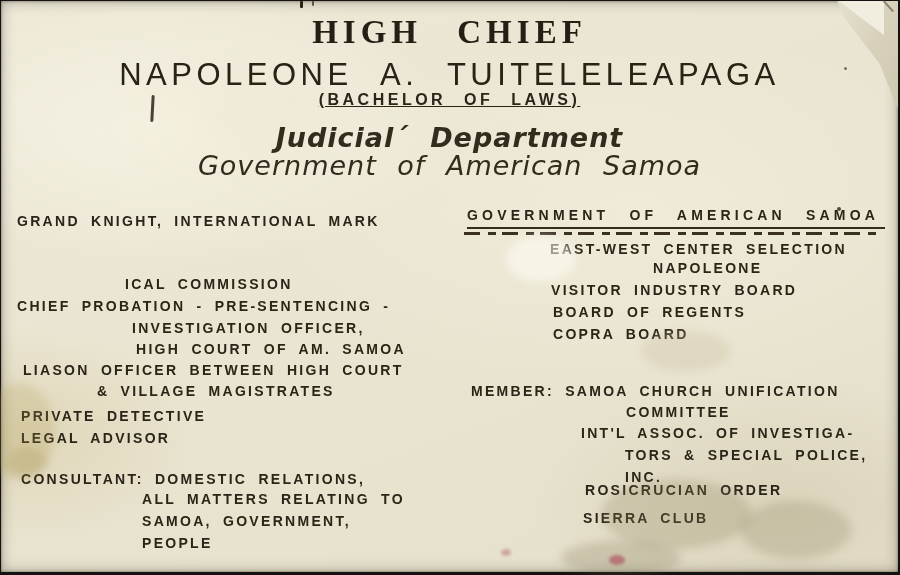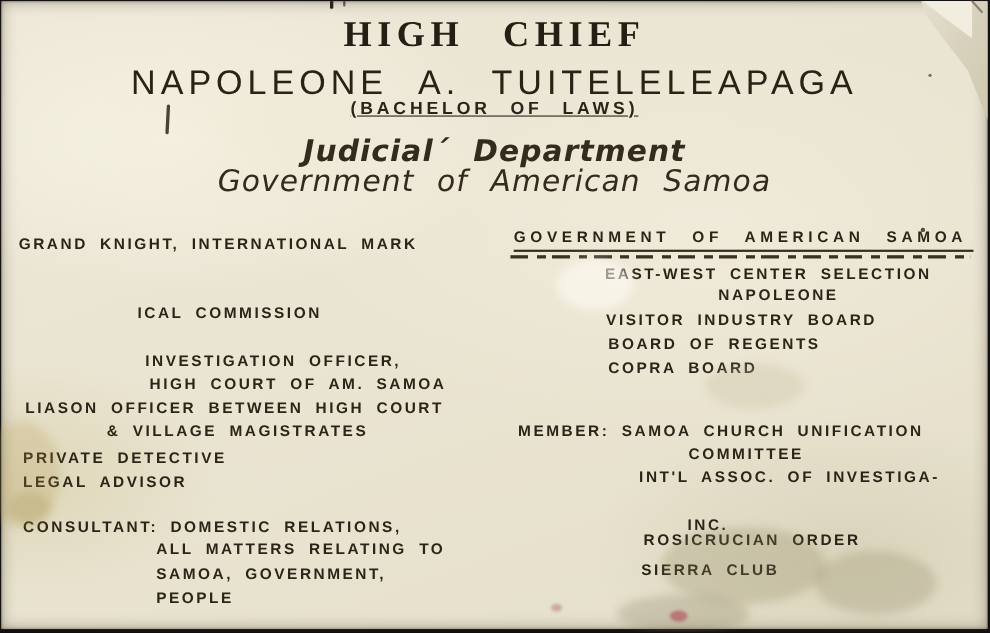--- a/index.html
+++ b/index.html
@@ -60,20 +60,21 @@
   <div class="card">
 
     <div class="hdr title">HIGH CHIEF</div>
     <div class="hdr name">NAPOLEONE A. TUITELELEAPAGA</div>
     <div class="hdr degree">(BACHELOR OF LAWS)</div>
     <div class="hdr ital dept">Judicial´ Department</div>
     <div class="hdr ital govt">Government of American Samoa</div>
 
     <div class="ln" style="left:4px;top:212px">GRAND KNIGHT, INTERNATIONAL MARK</div>
     <div class="ln" style="left:112px;top:275px">ICAL COMMISSION</div>
+    <div class="ln" style="left:4px;top:297px">CHIEF PROBATION - PRE-SENTENCING -</div>
     <div class="ln" style="left:119px;top:319px">INVESTIGATION OFFICER,</div>
     <div class="ln" style="left:123px;top:340px">HIGH COURT OF AM. SAMOA</div>
     <div class="ln" style="left:84px;top:382px">&amp; VILLAGE MAGISTRATES</div>
     <div class="ln" style="left:10px;top:361px">LIASON OFFICER BETWEEN HIGH COURT</div>
     <div class="ln" style="left:8px;top:407px">PRIVATE DETECTIVE</div>
     <div class="ln" style="left:8px;top:429px">LEGAL ADVISOR</div>
     <div class="ln" style="left:8px;top:470px">CONSULTANT: DOMESTIC RELATIONS,</div>
     <div class="ln" style="left:129px;top:490px">ALL MATTERS RELATING TO</div>
     <div class="ln" style="left:129px;top:512px">SAMOA, GOVERNMENT,</div>
     <div class="ln" style="left:129px;top:534px">PEOPLE</div>
@@ -82,20 +83,21 @@
     <div class="rdash"></div>
 
     <div class="ln" style="left:537px;top:240px">EAST-WEST CENTER SELECTION</div>
     <div class="ln" style="left:640px;top:259px">NAPOLEONE</div>
     <div class="ln" style="left:538px;top:281px">VISITOR INDUSTRY BOARD</div>
     <div class="ln" style="left:540px;top:303px">BOARD OF REGENTS</div>
     <div class="ln" style="left:540px;top:325px">COPRA BOARD</div>
     <div class="ln" style="left:458px;top:382px">MEMBER: SAMOA CHURCH UNIFICATION</div>
     <div class="ln" style="left:613px;top:403px">COMMITTEE</div>
     <div class="ln" style="left:568px;top:424px">INT'L ASSOC. OF INVESTIGA-</div>
+    <div class="ln" style="left:612px;top:446px">TORS &amp; SPECIAL POLICE,</div>
     <div class="ln" style="left:612px;top:468px">INC.</div>
     <div class="ln" style="left:572px;top:481px">ROSICRUCIAN ORDER</div>
     <div class="ln" style="left:570px;top:509px">SIERRA CLUB</div>
 
     <div class="torn"></div>
     <div class="tornlite"></div>
     <div class="crease"></div>
     <div class="stain s-scuff"></div>
     <div class="stain s-left"></div>
     <div class="stain s-left2"></div>

